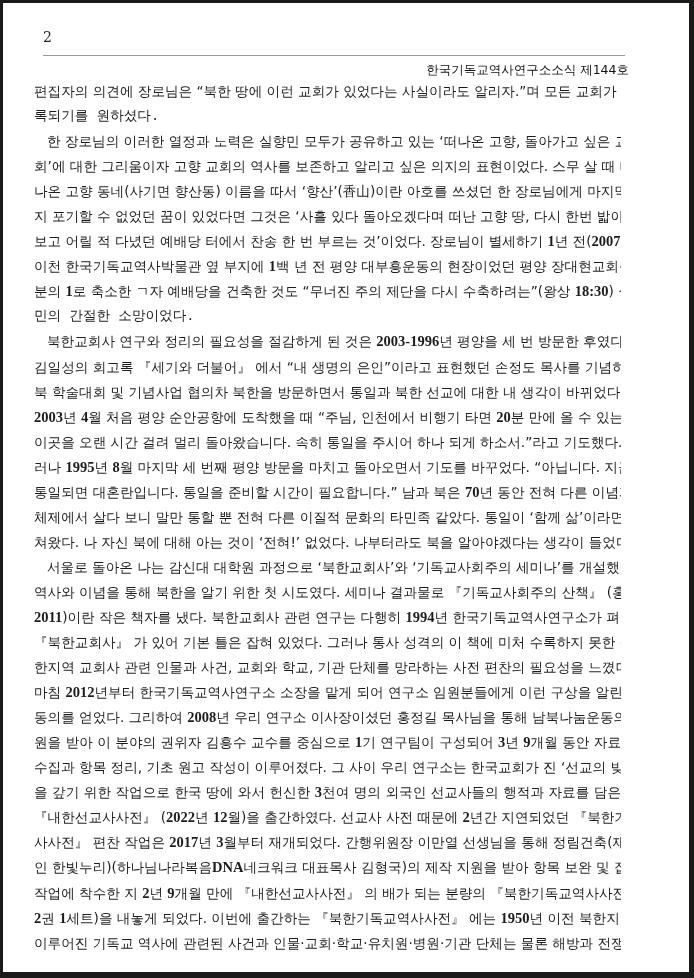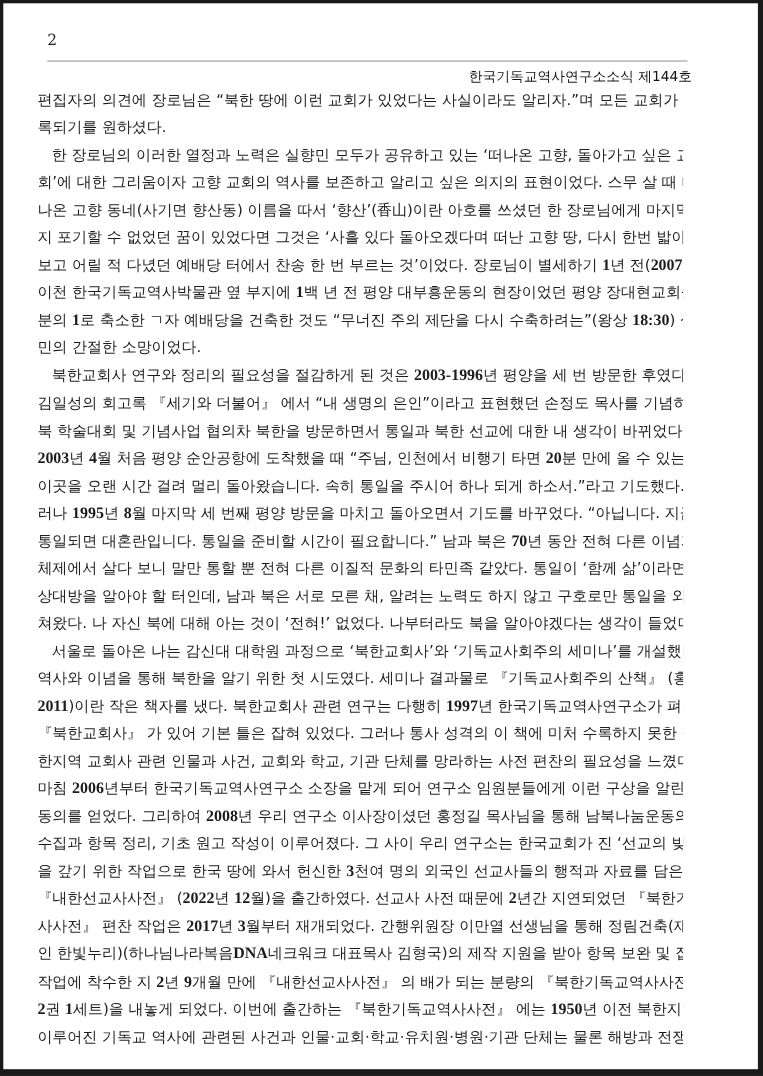--- a/index.html
+++ b/index.html
@@ -70,20 +70,21 @@
     .line {
       display: block;
       height: 25.05px;
       white-space: nowrap;
       text-align: justify;
       text-align-last: justify;
       overflow: hidden;
     }
     .line.last {
       text-align-last: left;
+      font-family: Liberation Mono, monospace;
     }
     .line.indent {
       padding-left: 13px;
     }
     .num {
       font-family: "Liberation Serif", "DejaVu Serif", serif;
       font-weight: bold;
       font-size: 14.5px;
     }
   </style>
@@ -109,29 +110,29 @@
       <span class="line">분의 <span class="num">1</span>로 축소한 ㄱ자 예배당을 건축한 것도 “무너진 주의 제단을 다시 수축하려는”(왕상 <span class="num">18:30</span>) 실향</span>
       <span class="line last">민의 간절한 소망이었다.</span>
       <span class="line indent">북한교회사 연구와 정리의 필요성을 절감하게 된 것은 <span class="num">2003-1996</span>년 평양을 세 번 방문한 후였다.</span>
       <span class="line">김일성의 회고록 『세기와 더불어』 에서 “내 생명의 은인”이라고 표현했던 손정도 목사를 기념하는 남</span>
       <span class="line">북 학술대회 및 기념사업 협의차 북한을 방문하면서 통일과 북한 선교에 대한 내 생각이 바뀌었다.</span>
       <span class="line"><span class="num">2003</span>년 <span class="num">4</span>월 처음 평양 순안공항에 도착했을 때 “주님, 인천에서 비행기 타면 <span class="num">20</span>분 만에 올 수 있는</span>
       <span class="line">이곳을 오랜 시간 걸려 멀리 돌아왔습니다. 속히 통일을 주시어 하나 되게 하소서.”라고 기도했다. 그</span>
       <span class="line">러나 <span class="num">1995</span>년 <span class="num">8</span>월 마지막 세 번째 평양 방문을 마치고 돌아오면서 기도를 바꾸었다. “아닙니다. 지금</span>
       <span class="line">통일되면 대혼란입니다. 통일을 준비할 시간이 필요합니다.” 남과 북은 <span class="num">70</span>년 동안 전혀 다른 이념과</span>
       <span class="line">체제에서 살다 보니 말만 통할 뿐 전혀 다른 이질적 문화의 타민족 같았다. 통일이 ‘함께 삶’이라면</span>
-      <span class="line">상대방을 알아야 할 터인데, 남과 북은 서로 모른 채, 알려는 노력도 하지 않고 구호로만 통일을 외</span>
       <span class="line">쳐왔다. 나 자신 북에 대해 아는 것이 ‘전혀!’ 없었다. 나부터라도 북을 알아야겠다는 생각이 들었다.</span>
       <span class="line indent">서울로 돌아온 나는 감신대 대학원 과정으로 ‘북한교회사’와 ‘기독교사회주의 세미나’를 개설했다.</span>
       <span class="line">역사와 이념을 통해 북한을 알기 위한 첫 시도였다. 세미나 결과물로 『기독교사회주의 산책』 (홍성사,</span>
-      <span class="line"><span class="num">2011</span>)이란 작은 책자를 냈다. 북한교회사 관련 연구는 다행히 <span class="num">1997</span>년 한국기독교역사연구소가 펴낸</span>
+      <span class="line"><span class="num">2011</span>)이란 작은 책자를 냈다. 북한교회사 관련 연구는 다행히 <span class="num">1994</span>년 한국기독교역사연구소가 펴낸</span>
       <span class="line">『북한교회사』 가 있어 기본 틀은 잡혀 있었다. 그러나 통사 성격의 이 책에 미처 수록하지 못한 북</span>
       <span class="line">한지역 교회사 관련 인물과 사건, 교회와 학교, 기관 단체를 망라하는 사전 편찬의 필요성을 느꼈다.</span>
-      <span class="line">마침 <span class="num">2006</span>년부터 한국기독교역사연구소 소장을 맡게 되어 연구소 임원분들에게 이런 구상을 알린 바</span>
+      <span class="line">마침 <span class="num">2012</span>년부터 한국기독교역사연구소 소장을 맡게 되어 연구소 임원분들에게 이런 구상을 알린 바</span>
       <span class="line">동의를 얻었다. 그리하여 <span class="num">2008</span>년 우리 연구소 이사장이셨던 홍정길 목사님을 통해 남북나눔운동의 지</span>
+      <span class="line">원을 받아 이 분야의 권위자 김흥수 교수를 중심으로 <span class="num">1</span>기 연구팀이 구성되어 <span class="num">3</span>년 <span class="num">9</span>개월 동안 자료</span>
       <span class="line">수집과 항목 정리, 기초 원고 작성이 이루어졌다. 그 사이 우리 연구소는 한국교회가 진 ‘선교의 빚’</span>
       <span class="line">을 갚기 위한 작업으로 한국 땅에 와서 헌신한 <span class="num">3</span>천여 명의 외국인 선교사들의 행적과 자료를 담은</span>
       <span class="line">『내한선교사사전』 (<span class="num">2022</span>년 <span class="num">12</span>월)을 출간하였다. 선교사 사전 때문에 <span class="num">2</span>년간 지연되었던 『북한기독교역</span>
       <span class="line">사사전』 편찬 작업은 <span class="num">2017</span>년 <span class="num">3</span>월부터 재개되었다. 간행위원장 이만열 선생님을 통해 정림건축(재단법</span>
       <span class="line">인 한빛누리)(하나님나라복음<span class="num">DNA</span>네크워크 대표목사 김형국)의 제작 지원을 받아 항목 보완 및 집필</span>
       <span class="line">작업에 착수한 지 <span class="num">2</span>년 <span class="num">9</span>개월 만에 『내한선교사사전』 의 배가 되는 분량의 『북한기독교역사사전』 (전</span>
       <span class="line"><span class="num">2</span>권 <span class="num">1</span>세트)을 내놓게 되었다. 이번에 출간하는 『북한기독교역사사전』 에는 <span class="num">1950</span>년 이전 북한지역에서</span>
       <span class="line">이루어진 기독교 역사에 관련된 사건과 인물·교회·학교·유치원·병원·기관 단체는 물론 해방과 전쟁 후</span>
     </div>
 </div>

